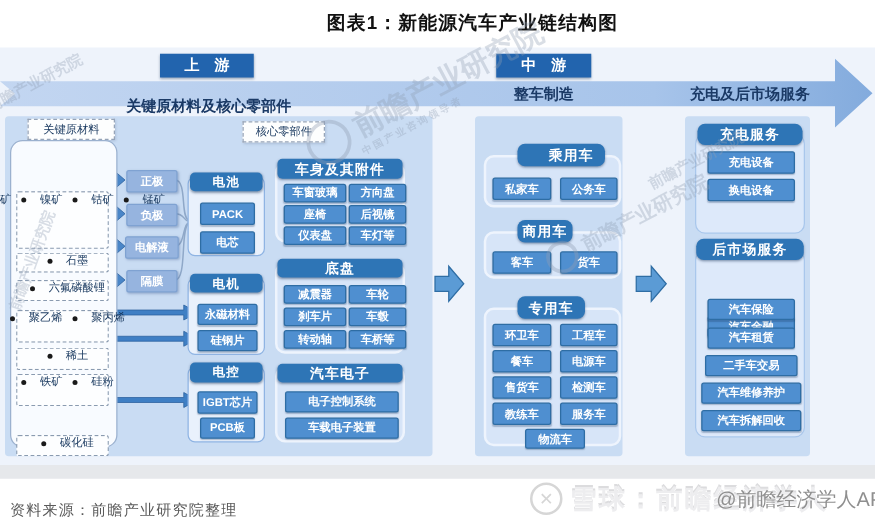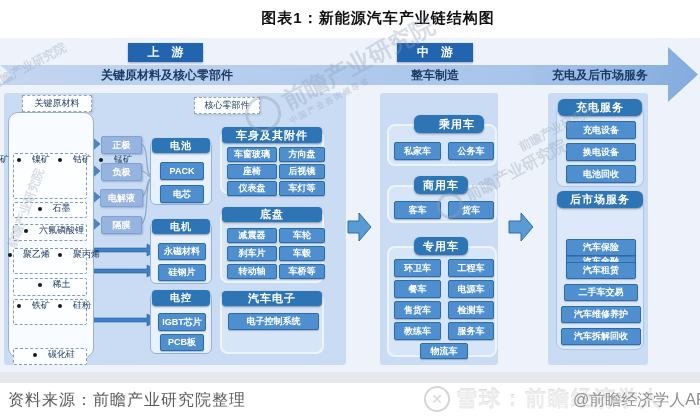--- a/index.html
+++ b/index.html
@@ -20,21 +20,21 @@
   .mid-box{background:#96b4df;border:1px solid #7fa2d2;color:#fff;font-size:9px;font-weight:bold;display:flex;align-items:center;justify-content:center;border-radius:2px;box-shadow:1px 1px 2px rgba(60,90,140,.35);}
   .grp{border-radius:6px;box-sizing:border-box;}
   .grp-c1{background:#e9f1fc;border:1px solid #8fb4e3;}
   .grp-c2{background:#d7e5f8;border:2px solid #eef4fd;border-radius:8px;}
   .grp-r{background:#dde9fa;border:1px solid #a9c7ec;border-radius:8px;}
   .hdr{background:#2e75b6;color:#fff;font-weight:bold;display:flex;align-items:center;justify-content:center;border-radius:4px;box-shadow:0 1px 2px rgba(10,40,80,.45);font-size:11px;letter-spacing:1px;}
   .hdr-sm{font-size:10px;}
   .hdr-pill{border-radius:6px;}
   .box-item{background:#4f8fd0;border:1px solid #2e6da4;color:#fff;font-size:9px;font-weight:bold;display:flex;align-items:center;justify-content:center;border-radius:2px;box-shadow:0 1px 1px rgba(30,60,100,.3);white-space:nowrap;}
   .gray-strip{left:0;top:372px;width:700px;height:11px;background:#e6e8eb;}
-  .source{left:8px;top:390px;font-size:16px;color:#5a5a5a;letter-spacing:1px;}
+  .source{left:8px;top:400px;font-size:12px;color:#5a5a5a;letter-spacing:1px;}
   .wm{color:rgba(145,158,178,.34);font-weight:bold;transform:rotate(-28deg);white-space:nowrap;pointer-events:none;display:flex;align-items:center;gap:6px;}
   .wm-ring{display:inline-block;border:3px solid rgba(145,158,178,.38);border-radius:50%;flex:none;}
   .wm-sub{font-size:8px;letter-spacing:2px;}
   .xq-circle{left:424px;top:386px;width:22px;height:22px;border:2px solid #d6d6d6;border-radius:50%;color:#d6d6d6;font-size:14px;font-weight:bold;display:flex;align-items:center;justify-content:center;}
   .xq-emboss{left:456px;top:385px;font-size:21px;font-weight:bold;color:#ededef;text-shadow:0 1px 0 #ffffff,0 -1px 0 #dcdcde;letter-spacing:2px;white-space:nowrap;}
   .xq-handle{left:573px;top:390px;font-size:16px;color:#8f8f8f;white-space:nowrap;}
   svg{display:block;}
 </style>
 </head>
 <body>
@@ -74,21 +74,21 @@
     <polygon points="88,269 147,269 147,265 158,271 147,277 147,273 88,273" fill="#3f7fc4" stroke="#2a5f9c" stroke-width="0.6"></polygon>
     <polygon points="88,318 147,318 147,314 158,320 147,326 147,322 88,322" fill="#3f7fc4" stroke="#2a5f9c" stroke-width="0.6"></polygon>
 
     <polygon points="348,221 359,221 359,213 371,227 359,241 359,233 348,233" fill="#5b9bd5" stroke="#2e6da4" stroke-width="1"></polygon>
     <polygon points="509,221 521,221 521,213 533,227 521,241 521,233 509,233" fill="#5b9bd5" stroke="#2e6da4" stroke-width="1"></polygon>
   </svg>
 
   <div class="abs stage-box" style="left:128px;top:43px;width:75px;height:19px;">上　游</div>
   <div class="abs stage-box" style="left:397px;top:43px;width:76px;height:19px;">中　游</div>
 
-  <div class="abs band-label" style="left:62px;top:66px;width:210px;height:18px;">关键原材料及核心零部件</div>
+  <div class="abs band-label" style="left:62px;top:76px;width:210px;height:18px;">关键原材料及核心零部件</div>
   <div class="abs band-label" style="left:385px;top:66px;width:100px;height:18px;">整车制造</div>
   <div class="abs band-label" style="left:540px;top:66px;width:120px;height:18px;">充电及后市场服务</div>
 
   <div class="abs dash-label" style="left:22px;top:95px;width:68px;height:15px;">关键原材料</div>
   <div class="abs dash-label" style="left:194px;top:97px;width:64px;height:15px;">核心零部件</div>
 
   <div class="abs mat-container" style="left:8px;top:112px;width:84px;height:244px;"></div>
 
   <div class="abs mat-group" style="top:117px;height:46px;">
     <div class="mat-row">
@@ -187,48 +187,48 @@
   <div class="abs box-item" style="left:227px;top:228px;width:48px;height:13px;">减震器</div>
   <div class="abs box-item" style="left:279px;top:228px;width:44px;height:13px;">车轮</div>
   <div class="abs box-item" style="left:227px;top:246px;width:48px;height:13px;">刹车片</div>
   <div class="abs box-item" style="left:279px;top:246px;width:44px;height:13px;">车毂</div>
   <div class="abs box-item" style="left:227px;top:264px;width:48px;height:13px;">转动轴</div>
   <div class="abs box-item" style="left:279px;top:264px;width:44px;height:13px;">车桥等</div>
 
   <div class="abs grp grp-c2" style="left:220px;top:293px;width:104px;height:61px;"></div>
   <div class="abs hdr" style="left:222px;top:291px;width:100px;height:15px;">汽车电子</div>
   <div class="abs box-item" style="left:228px;top:313px;width:89px;height:15px;">电子控制系统</div>
+  <div class="abs box-item" style="left:228px;top:334px;width:89px;height:15px;">车载电子装置</div>
 
   <div class="abs grp grp-c2" style="left:387px;top:124px;width:110px;height:42px;"></div>
   <div class="abs hdr hdr-pill" style="left:414px;top:115px;width:54px;height:18px;padding-left:16px;">乘用车</div>
   <div class="abs box-item" style="left:394px;top:142px;width:45px;height:16px;">私家车</div>
   <div class="abs box-item" style="left:448px;top:142px;width:44px;height:16px;">公务车</div>
 
   <div class="abs grp grp-c2" style="left:387px;top:185px;width:110px;height:38px;"></div>
-  <div class="abs hdr hdr-pill" style="left:414px;top:176px;width:54px;height:18px;">商用车</div>
+  <div class="abs hdr hdr-pill" style="left:414px;top:176px;width:44px;height:18px;">商用车</div>
   <div class="abs box-item" style="left:394px;top:201px;width:45px;height:16px;">客车</div>
   <div class="abs box-item" style="left:448px;top:201px;width:44px;height:16px;">货车</div>
 
   <div class="abs grp grp-c2" style="left:387px;top:246px;width:110px;height:111px;"></div>
   <div class="abs hdr hdr-pill" style="left:414px;top:237px;width:54px;height:18px;">专用车</div>
   <div class="abs box-item" style="left:394px;top:259px;width:45px;height:16px;">环卫车</div>
   <div class="abs box-item" style="left:448px;top:259px;width:44px;height:16px;">工程车</div>
   <div class="abs box-item" style="left:394px;top:280px;width:45px;height:16px;">餐车</div>
   <div class="abs box-item" style="left:448px;top:280px;width:44px;height:16px;">电源车</div>
   <div class="abs box-item" style="left:394px;top:301px;width:45px;height:16px;">售货车</div>
   <div class="abs box-item" style="left:448px;top:301px;width:44px;height:16px;">检测车</div>
   <div class="abs box-item" style="left:394px;top:322px;width:45px;height:16px;">教练车</div>
   <div class="abs box-item" style="left:448px;top:322px;width:44px;height:16px;">服务车</div>
   <div class="abs box-item" style="left:420px;top:343px;width:46px;height:14px;">物流车</div>
 
   <div class="abs grp grp-r" style="left:556px;top:107px;width:88px;height:80px;"></div>
   <div class="abs hdr hdr-pill" style="left:558px;top:99px;width:84px;height:17px;">充电服务</div>
   <div class="abs box-item" style="left:566px;top:121px;width:68px;height:16px;">充电设备</div>
   <div class="abs box-item" style="left:566px;top:143px;width:68px;height:16px;">换电设备</div>
-  <div class="abs box-item" style="left:566px;top:165px;width:68px;height:16px;">电池回收</div>
 
   <div class="abs grp grp-r" style="left:556px;top:200px;width:88px;height:150px;"></div>
   <div class="abs hdr hdr-pill" style="left:557px;top:191px;width:86px;height:17px;">后市场服务</div>
   <div class="abs box-item" style="left:566px;top:217px;width:68px;height:15px;margin-top:36px;">汽车金融</div>
   <div class="abs box-item" style="left:566px;top:239px;width:68px;height:15px;">汽车保险</div>
   <div class="abs box-item" style="left:566px;top:262px;width:68px;height:15px;">汽车租赁</div>
   <div class="abs box-item" style="left:564px;top:284px;width:72px;height:15px;">二手车交易</div>
   <div class="abs box-item" style="left:561px;top:306px;width:78px;height:15px;">汽车维修养护</div>
   <div class="abs box-item" style="left:561px;top:328px;width:78px;height:15px;">汽车拆解回收</div>
 

